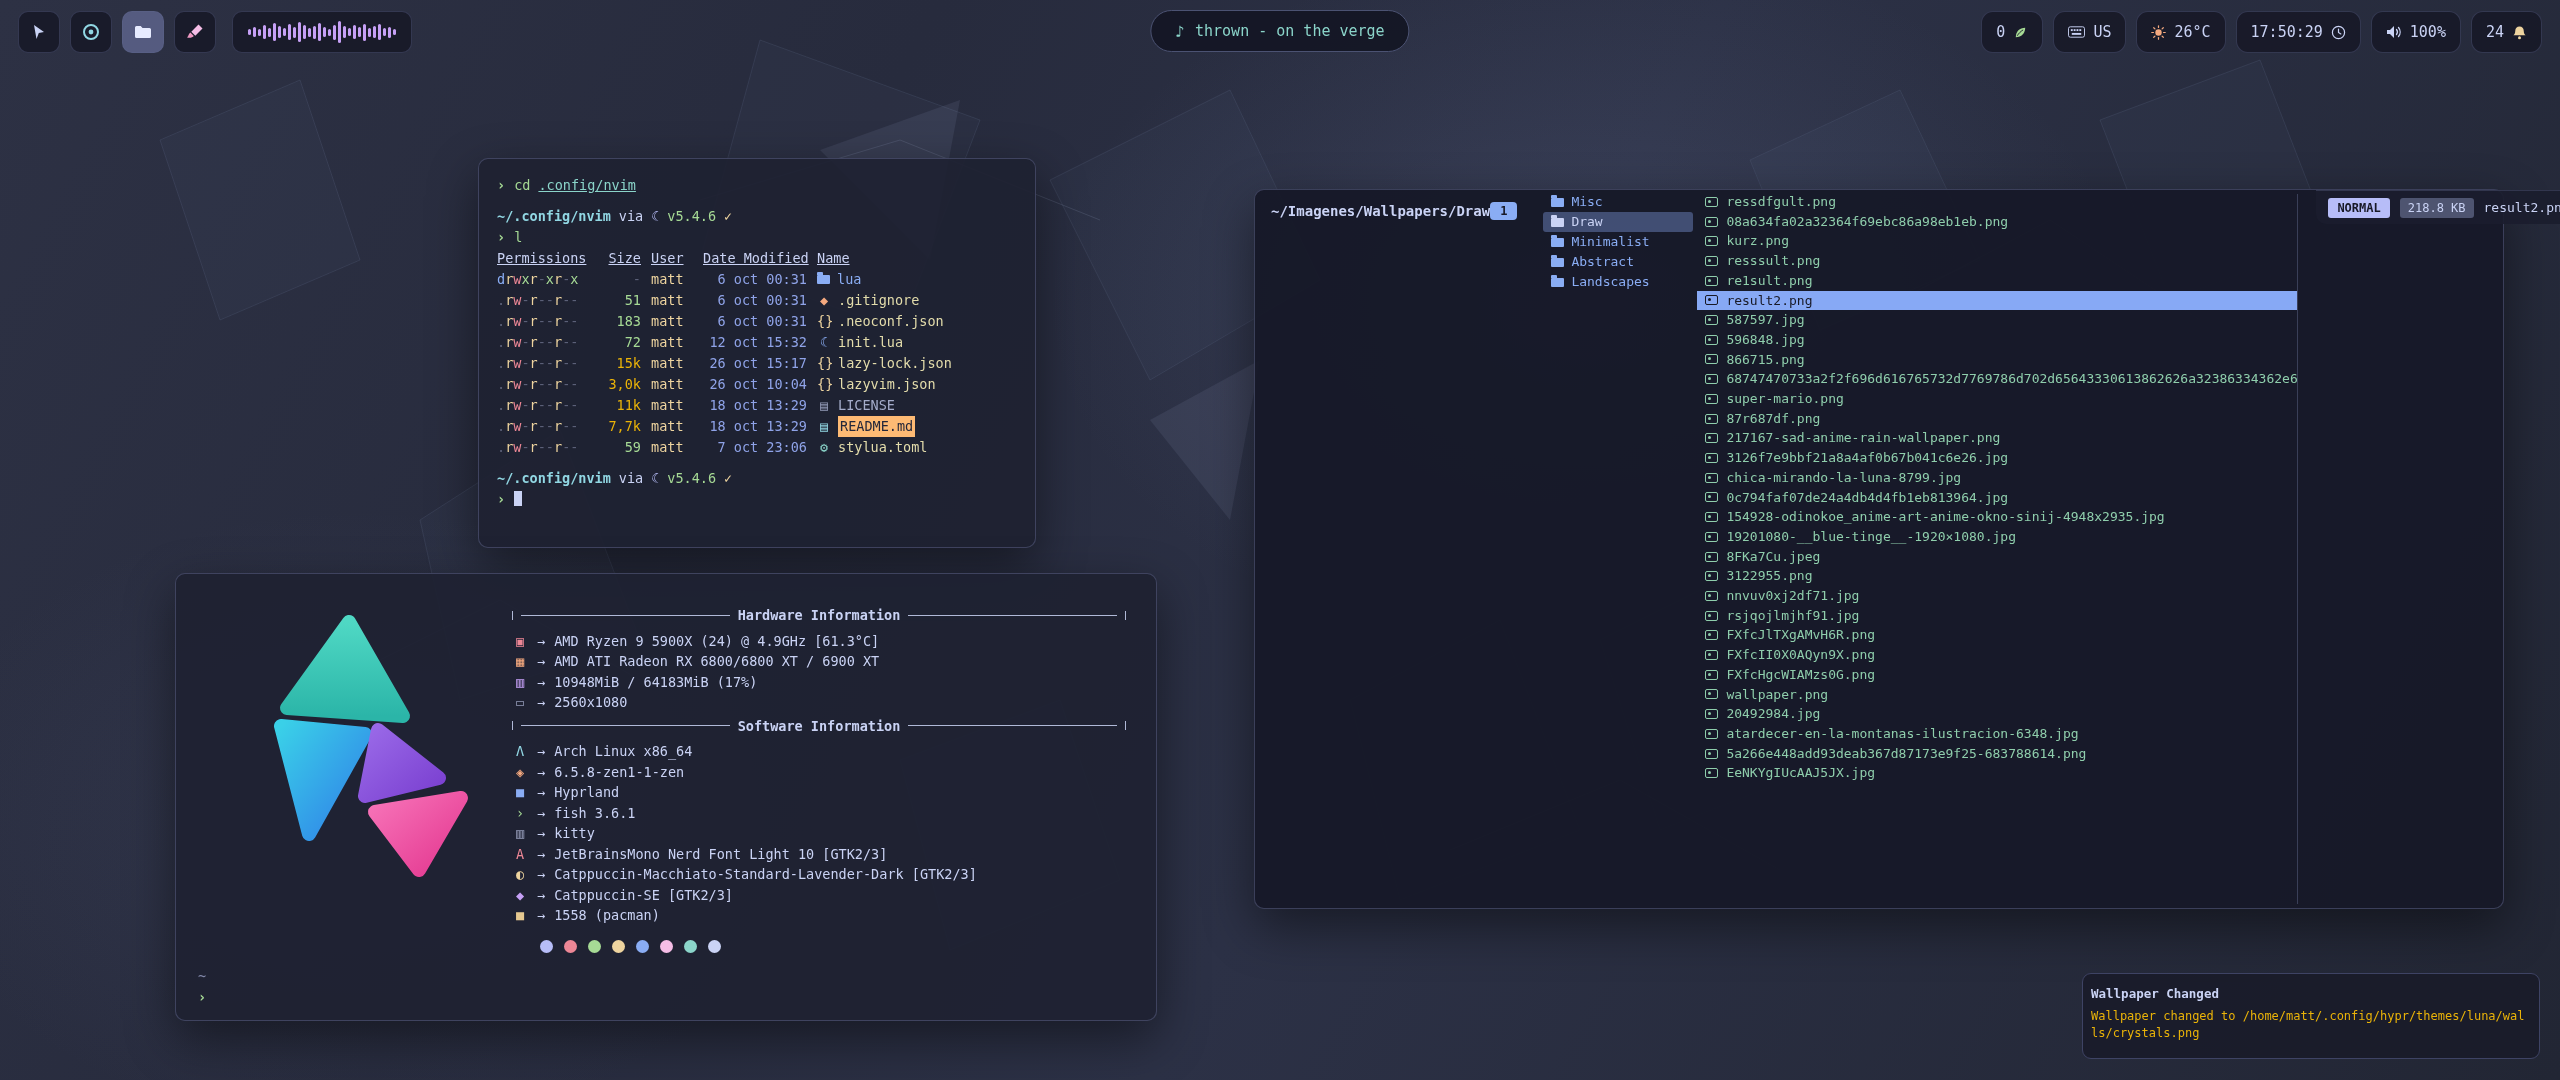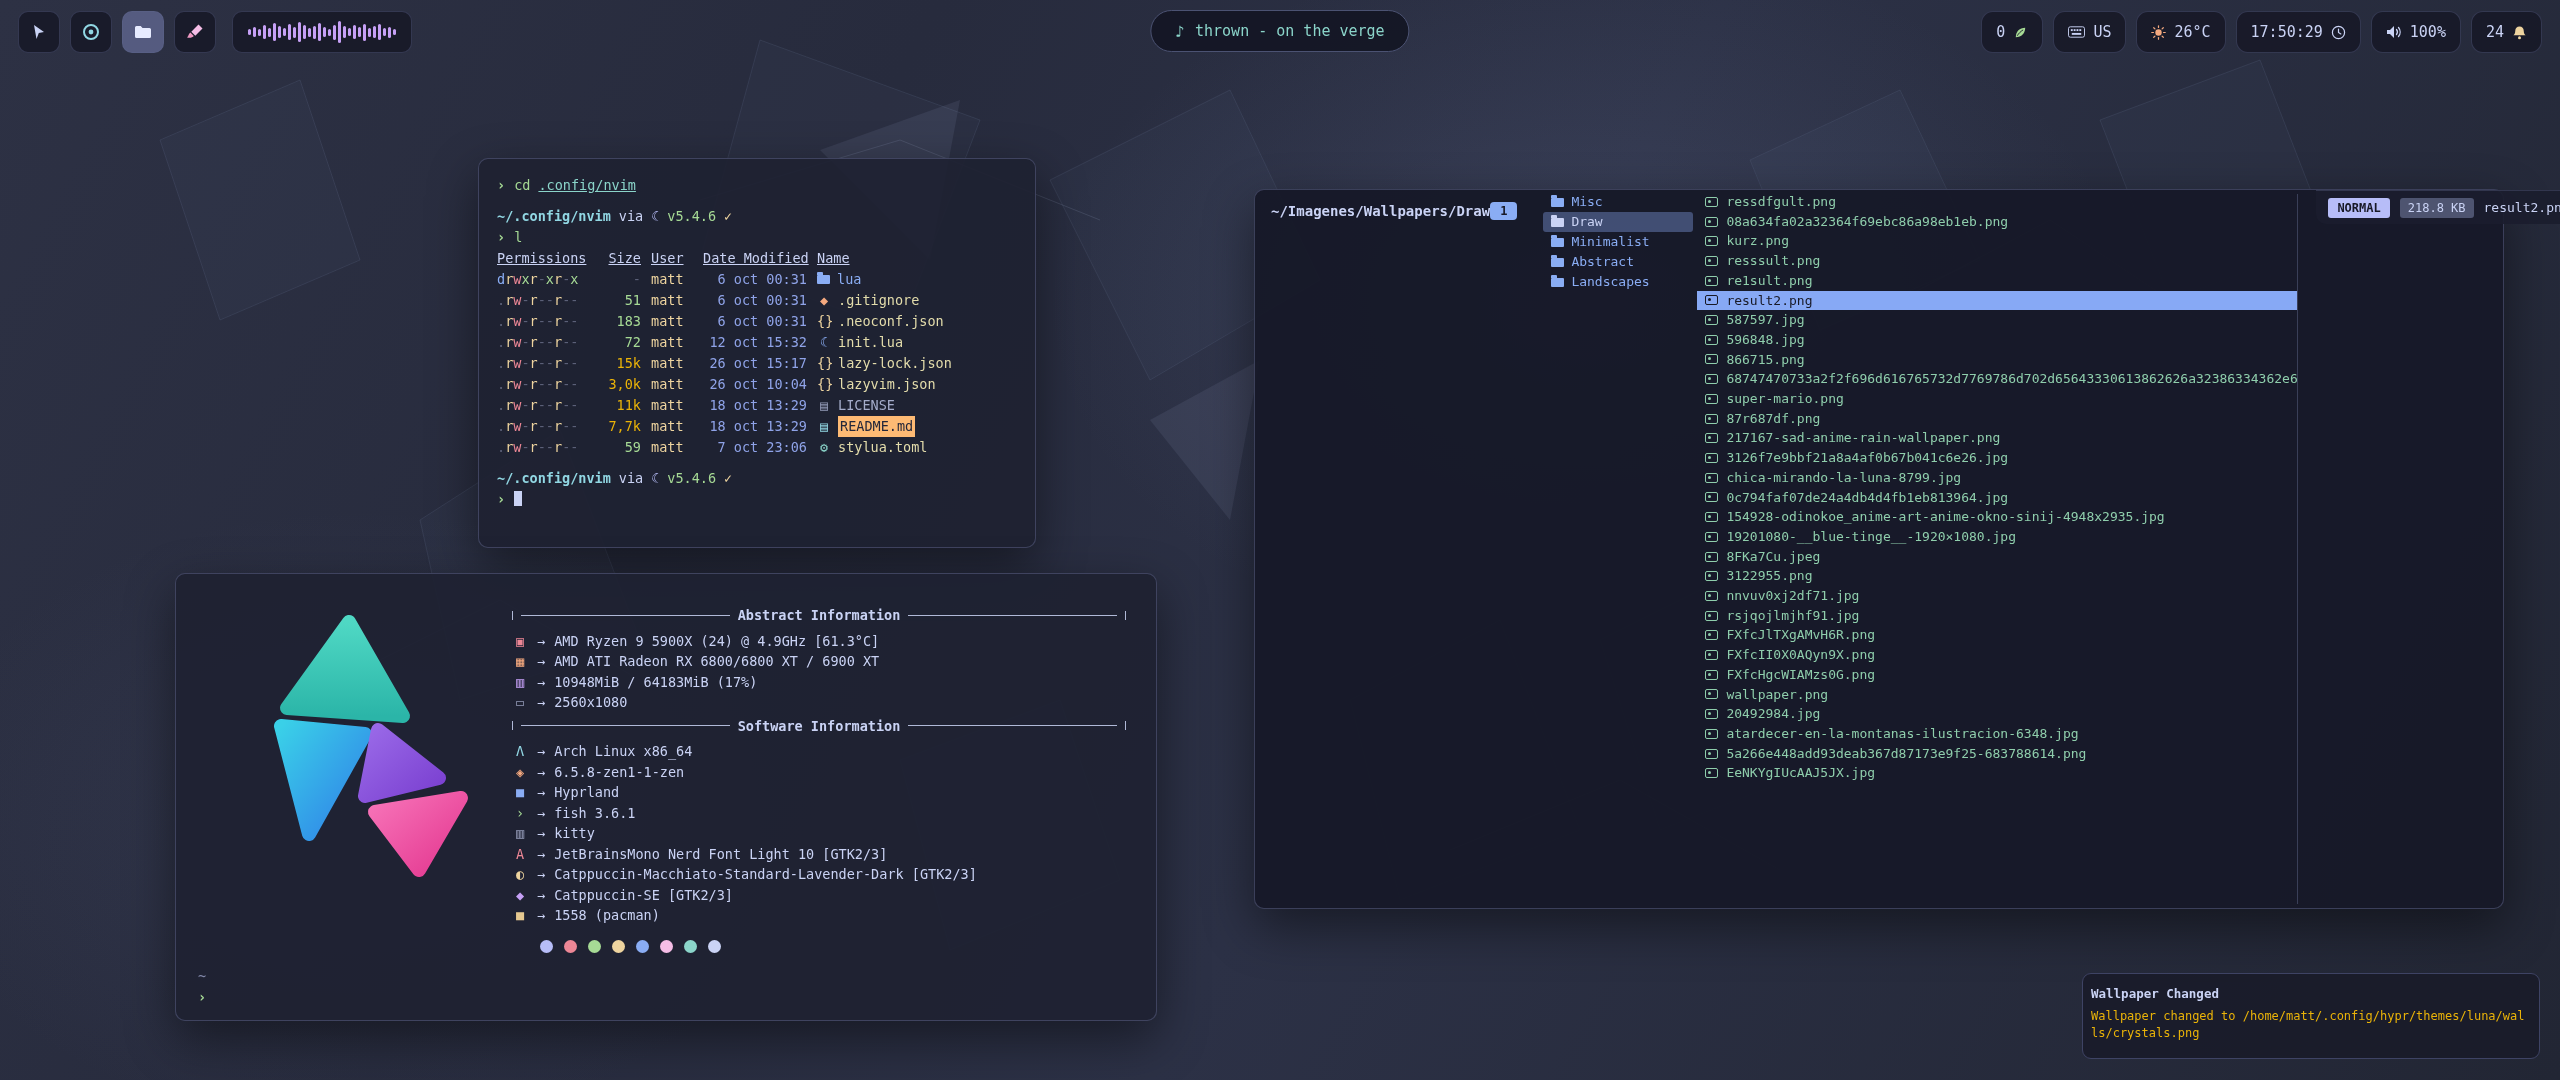--- a/index.html
+++ b/index.html
@@ -330,21 +330,21 @@
         <polygon points="60,120 144,128 88,228" fill="url(#lgblue)" stroke="url(#lgblue)"></polygon>
         <polygon points="157,124 218,172 144,190" fill="url(#lgpurp)" stroke="url(#lgpurp)"></polygon>
         <polygon points="154,206 240,192 198,264" fill="url(#lgpink)" stroke="url(#lgpink)"></polygon>
       </g>
     </svg>
   </div>
   <div class="fetch-info">
       <div class="fsec">
         <span class="fcap"></span>
         <span class="fline"></span>
-        <span class="ftitle">Abstract Information</span>
+        <span class="ftitle">Hardware Information</span>
         <span class="fline"></span>
         <span class="fcap"></span>
       </div>
       <div class="frow"><span class="ficon" style="color: rgb(237, 135, 150);">▣</span><span class="farrow">→</span><span class="ftext">AMD Ryzen 9 5900X (24) @ 4.9GHz [61.3°C]</span></div>
       <div class="frow"><span class="ficon" style="color: rgb(245, 169, 127);">▦</span><span class="farrow">→</span><span class="ftext">AMD ATI Radeon RX 6800/6800 XT / 6900 XT</span></div>
       <div class="frow"><span class="ficon" style="color: rgb(198, 160, 246);">▥</span><span class="farrow">→</span><span class="ftext">10948MiB / 64183MiB (17%)</span></div>
       <div class="frow"><span class="ficon" style="color: rgb(147, 154, 183);">▭</span><span class="farrow">→</span><span class="ftext">2560x1080</span></div>
       <div class="fsec">
         <span class="fcap"></span>
         <span class="fline"></span>

